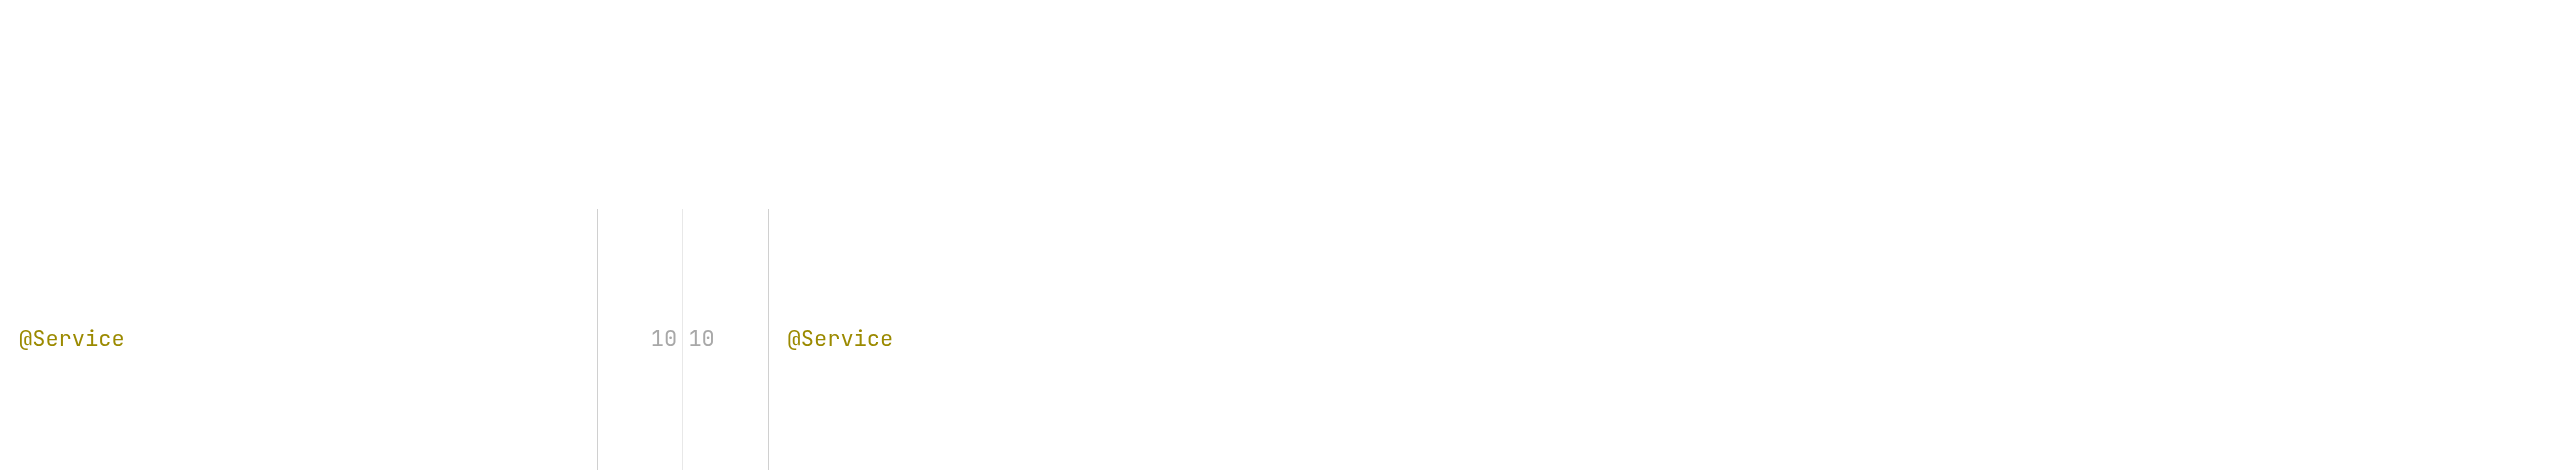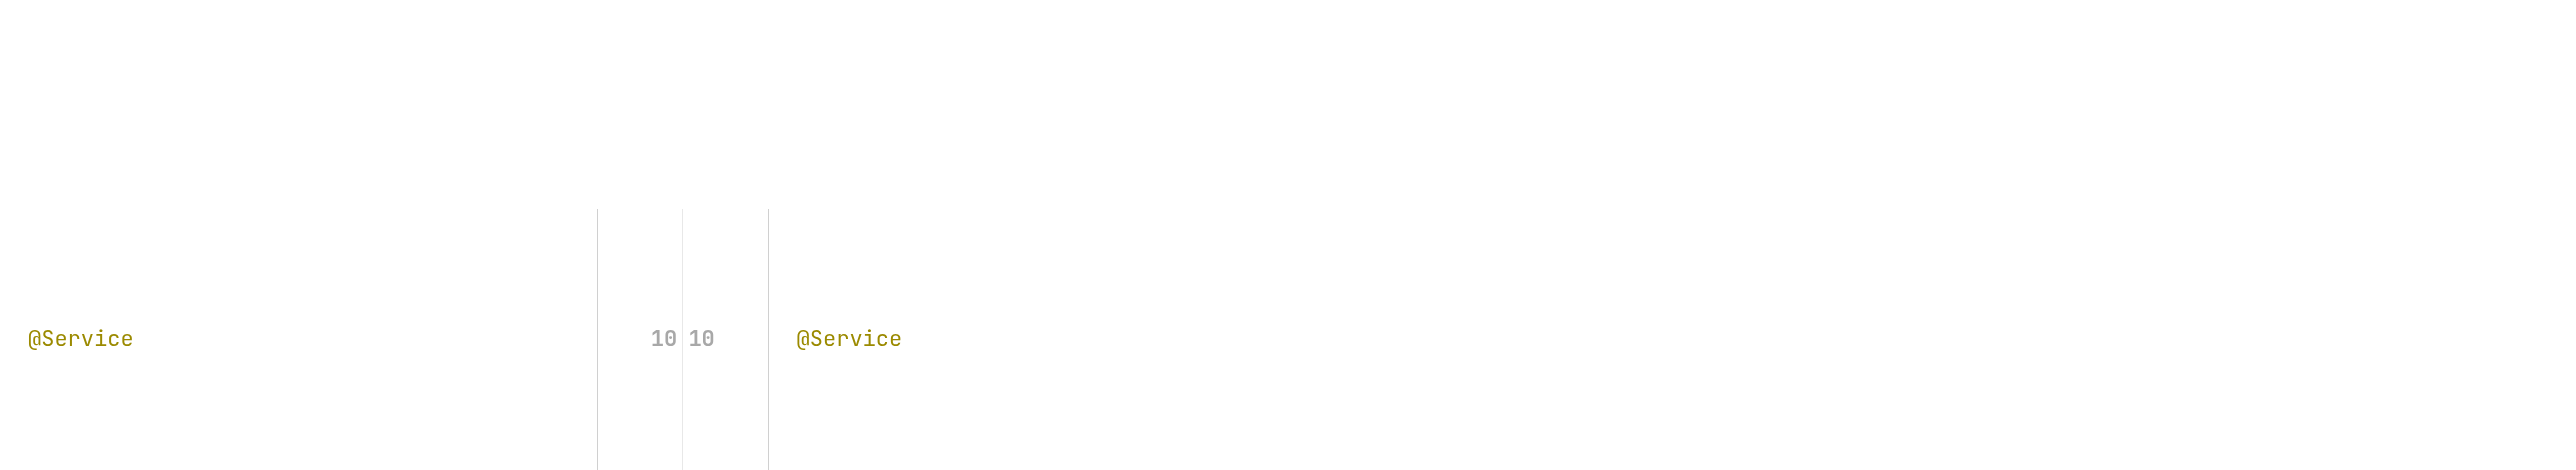--- a/index.html
+++ b/index.html
@@ -33,23 +33,23 @@
   .gutter-col {
     flex: 1;
     text-align: right;
     color: #a8a8a8;
     padding-right: 8.5px;
     position: relative;
   }
   .gutter-col.left { border-right: 0.9px solid #e8e8e8; padding-right: 5.1px; }
   .gutter-col.right { text-align: left; padding-left: 5.1px; padding-right:0; }
   .line { height: 52px; display:flex; align-items:center; }
-  .gutter-line { height: 52px; display:flex; align-items:flex-start; justify-content:flex-end; position:relative;font-weight:bold; }
+  .gutter-line { height: 52px; display:flex; align-items:flex-start; justify-content:flex-end; position:relative; }
   .gutter-col.right .gutter-line { justify-content:flex-start; }
-  .code-line { padding-left: 28px; text-align: center; }
+  .code-line { padding-left: 19px; text-align: center; }
   .tok-annotation { color: #9b8a00; }
 </style>
 </head>
 <body>
 
 
 
 <div class="diff-container">
 
   

